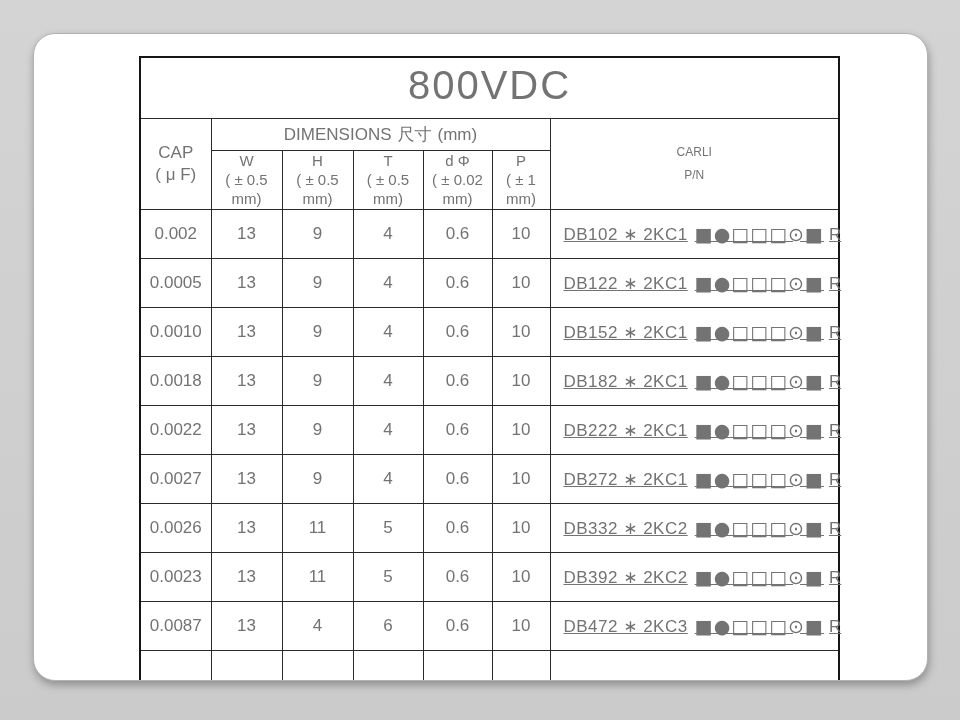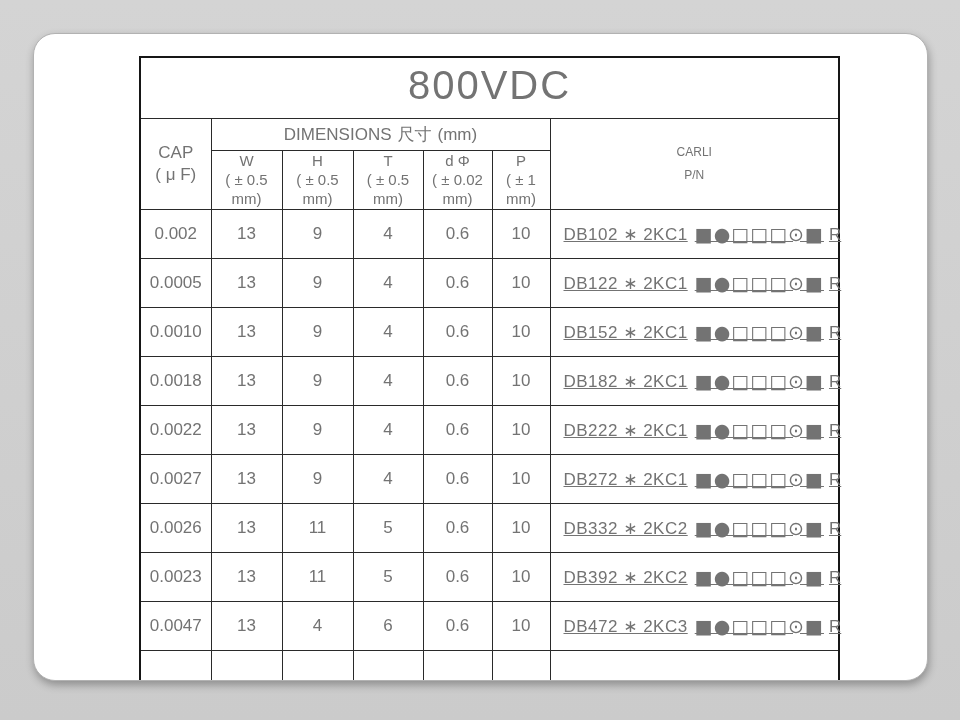--- a/index.html
+++ b/index.html
@@ -212,21 +212,21 @@
     <td>13</td>
     <td>11</td>
     <td>5</td>
     <td>0.6</td>
     <td>10</td>
     <td class="pn">
       <span class="pn-text">DB392 ∗ 2KC2</span><span class="marks">■●□□□⊙■</span><span class="pn-suffix">R</span>
     </td>
   </tr>
           <tr>
-    <td>0.0047</td>
+    <td>0.0087</td>
     <td>13</td>
     <td>4</td>
     <td>6</td>
     <td>0.6</td>
     <td>10</td>
     <td class="pn">
       <span class="pn-text">DB472 ∗ 2KC3</span><span class="marks">■●□□□⊙■</span><span class="pn-suffix">R</span>
     </td>
   </tr>
           <tr class="partial-row">

